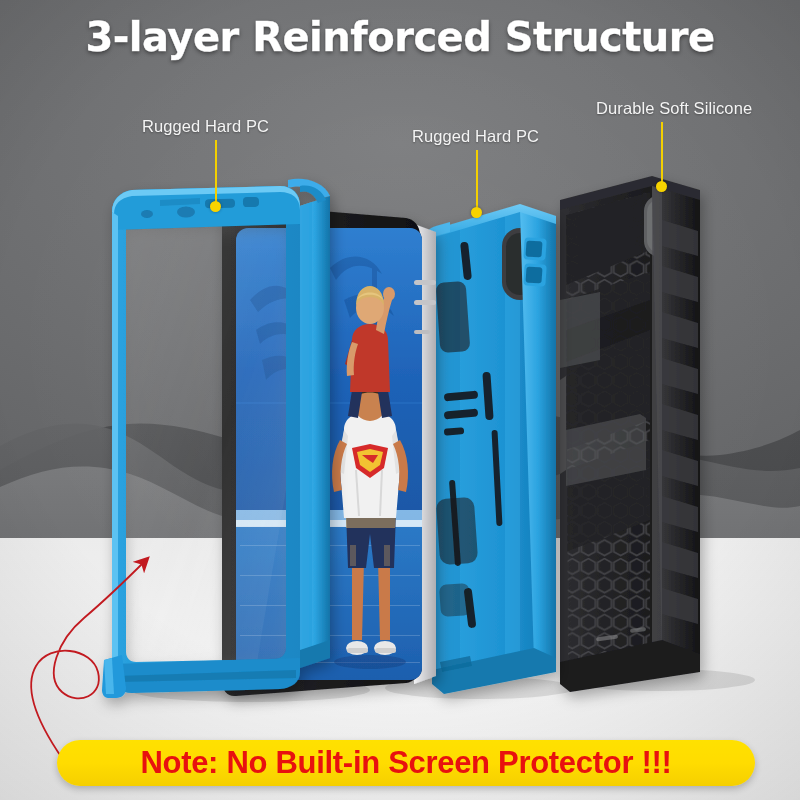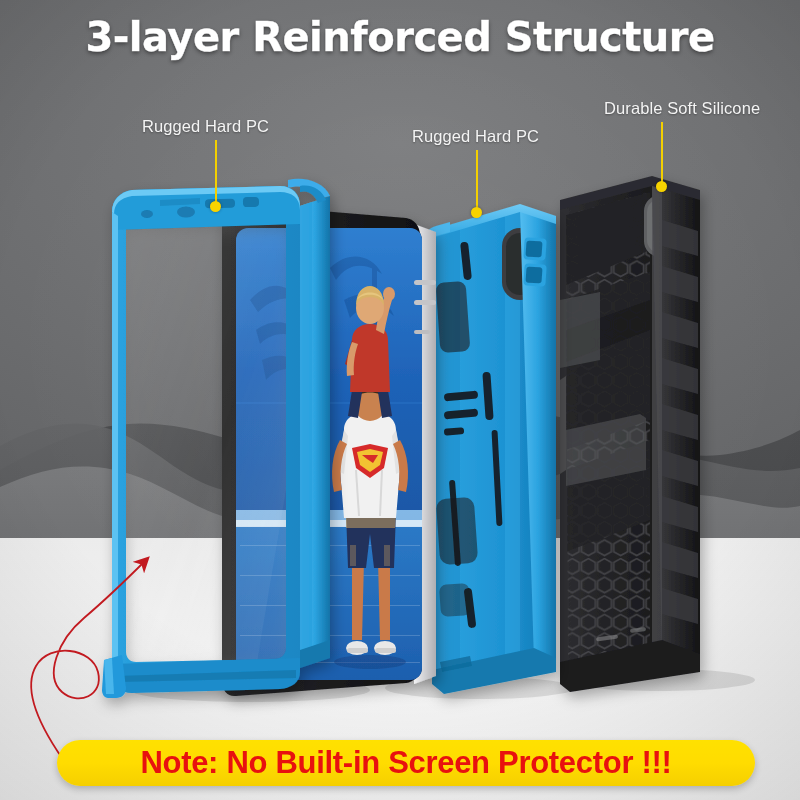--- a/index.html
+++ b/index.html
@@ -480,21 +480,21 @@
   <div class="title">3-layer Reinforced Structure</div>
 
   <div class="callout-label" style="left:142px; top:117px;">Rugged Hard PC</div>
   <div class="leader-line" style="left:215px; top:140px; height:64px;"></div>
   <div class="leader-dot" style="left:210px; top:201px;"></div>
 
   <div class="callout-label" style="left:412px; top:127px;">Rugged Hard PC</div>
   <div class="leader-line" style="left:476px; top:150px; height:60px;"></div>
   <div class="leader-dot" style="left:471px; top:207px;"></div>
 
-  <div class="callout-label" style="left:596px; top:99px;margin-left:8px;">Durable Soft Silicone</div>
+  <div class="callout-label" style="left:596px; top:99px;">Durable Soft Silicone</div>
   <div class="leader-line" style="left:661px; top:122px; height:62px;"></div>
   <div class="leader-dot" style="left:656px; top:181px;"></div>
 
   <svg class="red-arrow" viewBox="0 0 800 800">
     <defs>
       <marker id="arrowHead" markerWidth="9" markerHeight="9" refX="6" refY="4.5" orient="auto">
         <path d="M0,0 L9,4.5 L0,9 L2.4,4.5 Z" fill="#c21a20"></path>
       </marker>
     </defs>
     <path d="M62,758 C 40,726 22,690 36,666 C 50,642 92,648 98,672

